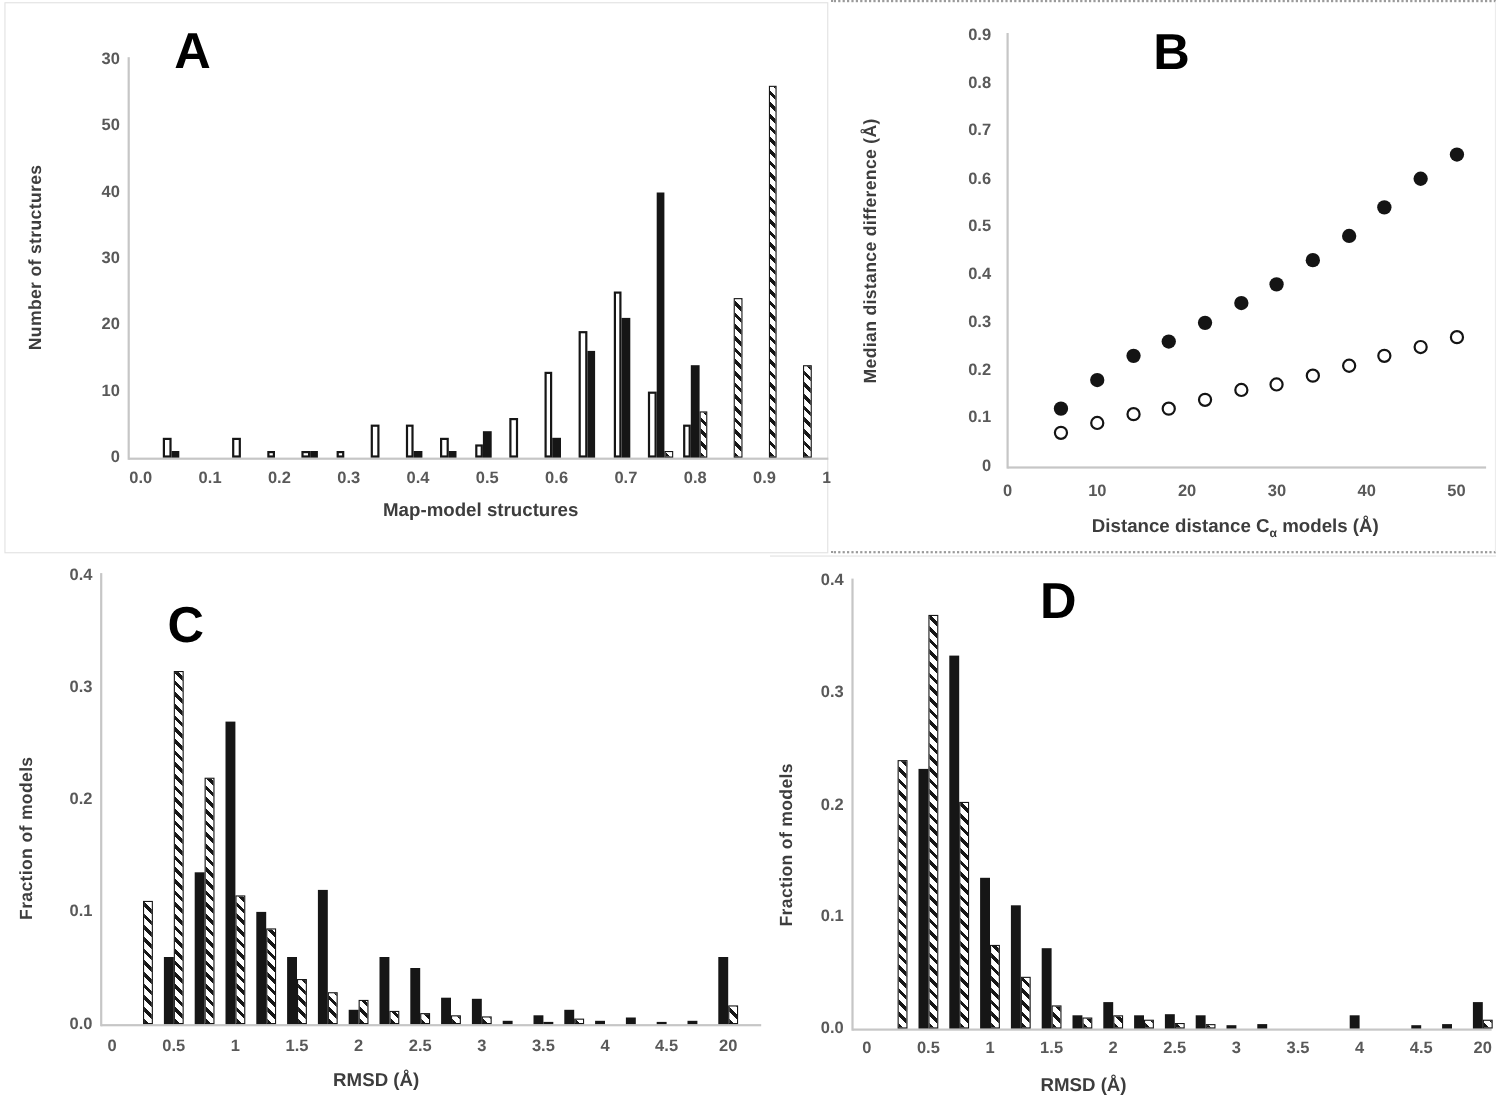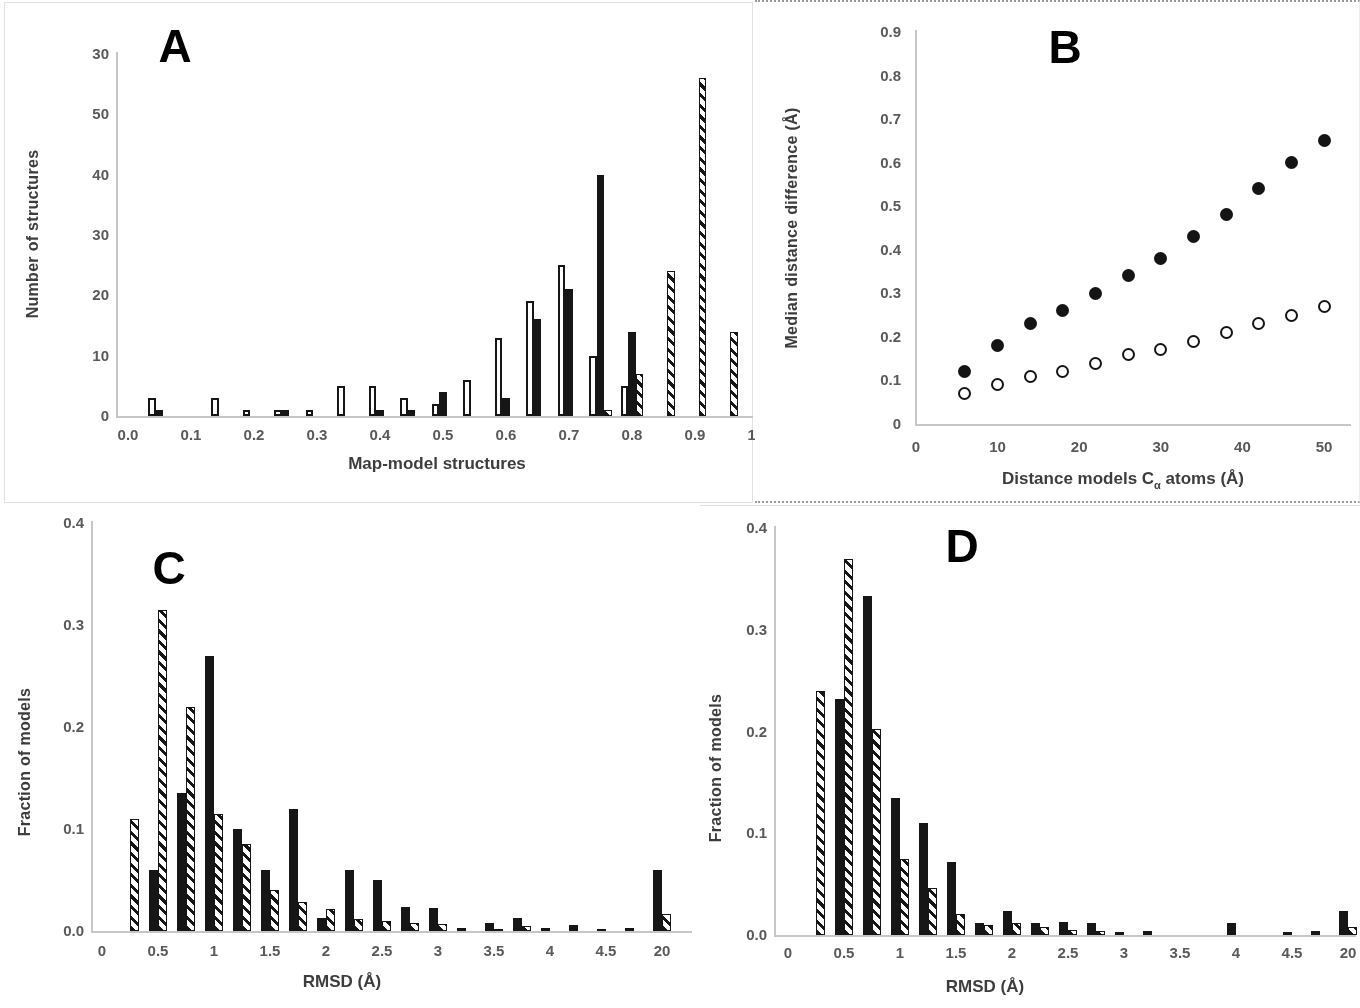--- a/index.html
+++ b/index.html
@@ -136,21 +136,21 @@
         <div class="pt pt-open" style="left: 366.66px; top: 345.811px; width: 13px; height: 13px;"></div>
         <div class="pt pt-open" style="left: 399.3px; top: 341.456px; width: 13px; height: 13px;"></div>
         <div class="pt pt-open" style="left: 431.94px; top: 332.744px; width: 13px; height: 13px;"></div>
         <div class="pt pt-open" style="left: 464.58px; top: 324.033px; width: 13px; height: 13px;"></div>
         <div class="pt pt-open" style="left: 497.22px; top: 315.322px; width: 13px; height: 13px;"></div>
         <div class="pt pt-open" style="left: 529.86px; top: 306.611px; width: 13px; height: 13px;"></div>
         <div class="pt pt-open" style="left: 562.5px; top: 297.9px; width: 13px; height: 13px;"></div>
       </div>
     <div class="letter" style="left:310px;top:45px">B</div>
     <div class="ytitle" style="left:37px;top:226px">Median distance difference (Å)</div>
-    <div class="xtitle" style="left:368px;top:478px"><span>Distance models C</span><sub>α</sub><span> atoms (Å)</span></div>
+    <div class="xtitle" style="left:368px;top:478px"><span>Distance distance C</span><sub>α</sub><span> models (Å)</span></div>
   </div>
 
   <div class="panel" id="p2">
     <div class="plotlayer" id="plot2">
         <div class="axisline" style="left: 91px; top: 17px; width: 2px; height: 412px;"></div>
         <div class="axisline" style="left: 92px; top: 427px; width: 600px; height: 2px;"></div>
         <div class="ticklab ylab" style="left: 34px; width: 50px; top: 418px;">0.0</div>
         <div class="ticklab ylab" style="left: 34px; width: 50px; top: 316px;">0.1</div>
         <div class="ticklab ylab" style="left: 34px; width: 50px; top: 214px;">0.2</div>
         <div class="ticklab ylab" style="left: 34px; width: 50px; top: 112px;">0.3</div>

